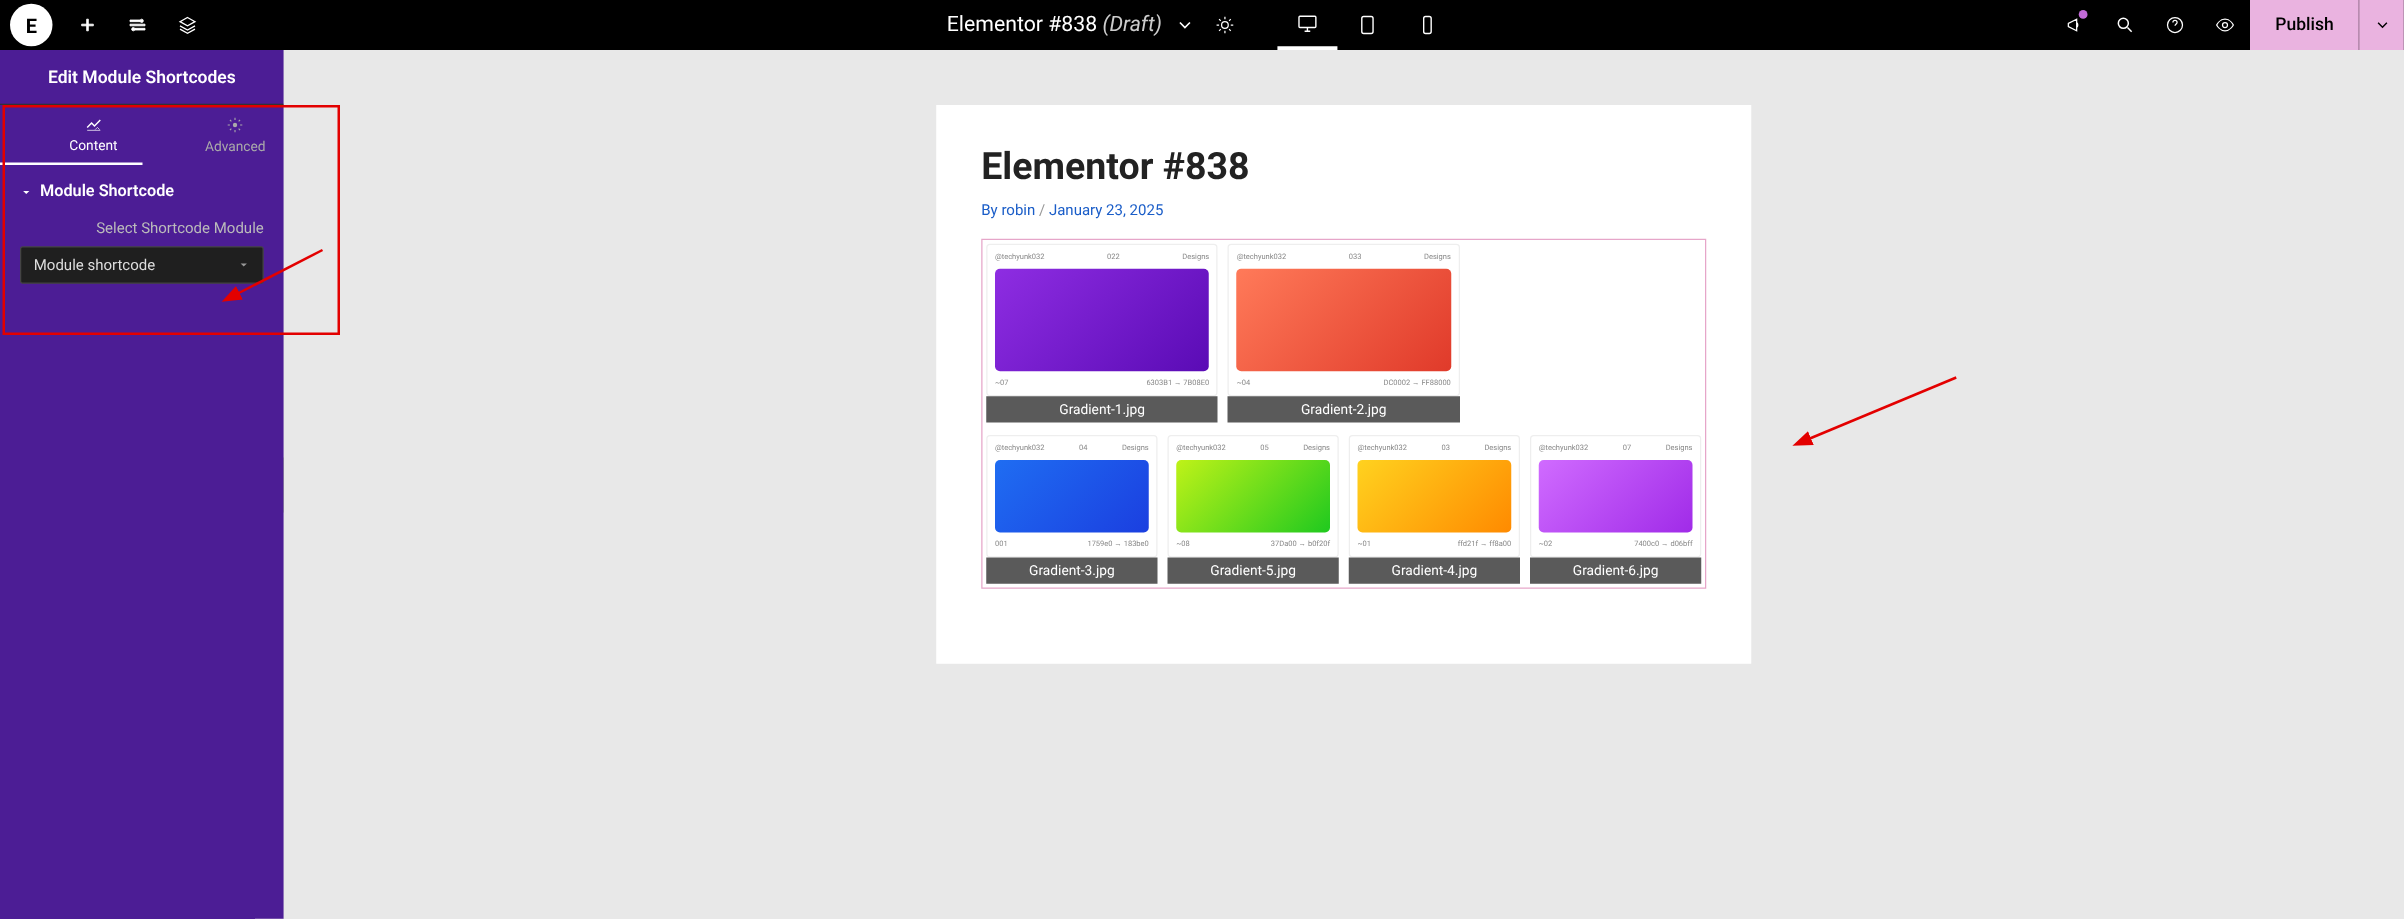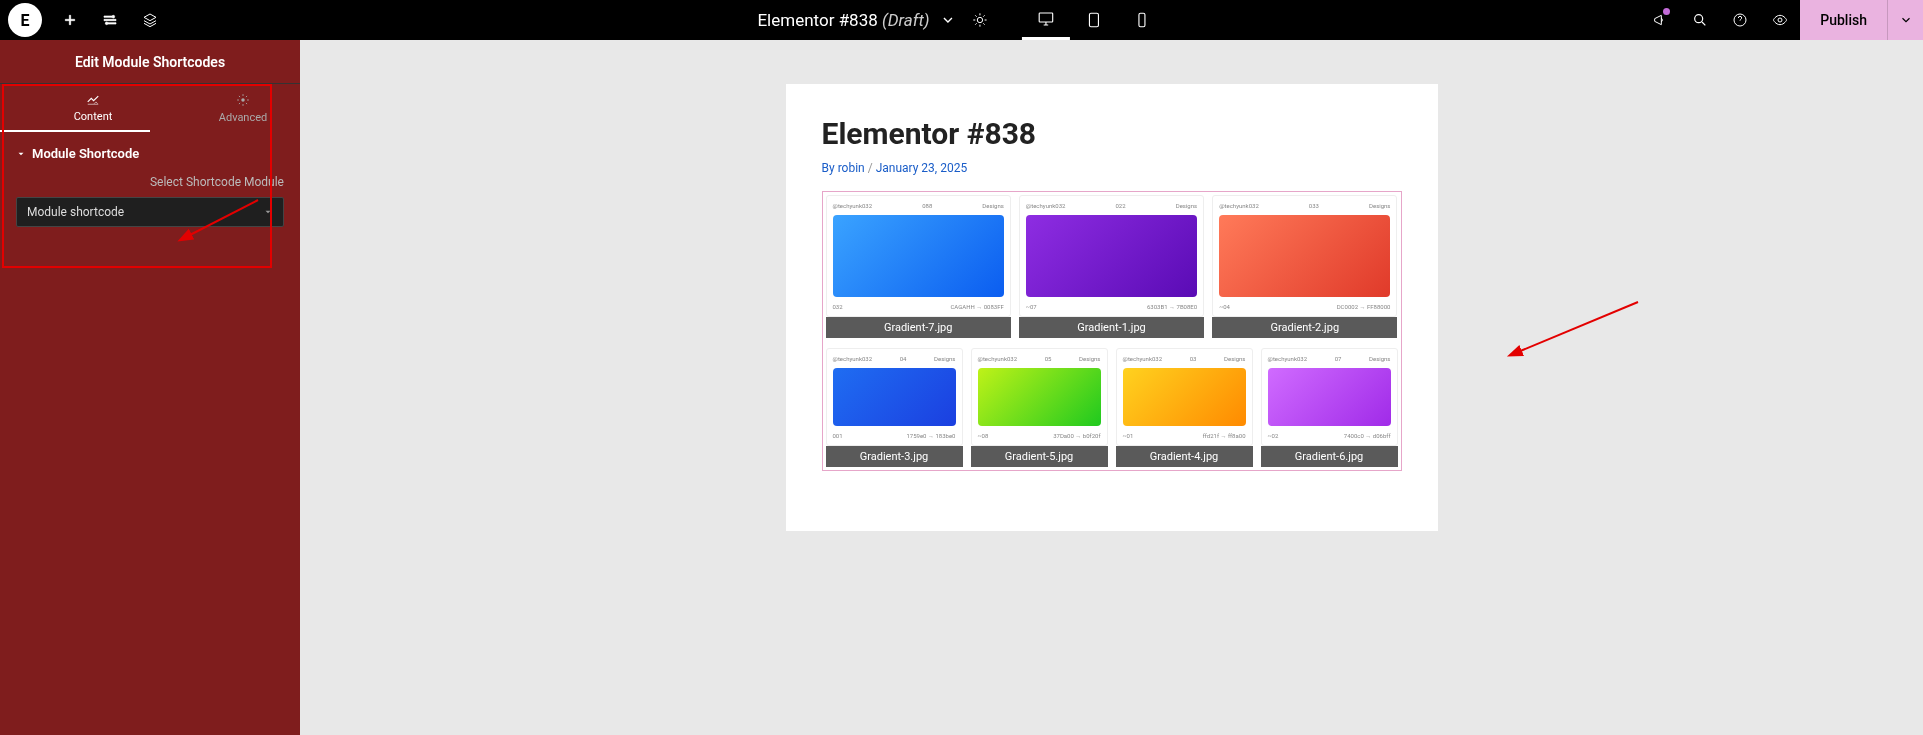--- a/index.html
+++ b/index.html
@@ -26,21 +26,21 @@
 .top-right { margin-left: auto; display: flex; align-items: center; }
 .publish-btn { height: 40px; padding: 0 20px; background: #eab3e0; color: #000; font-size: 14px; font-weight: 500; display: flex; align-items: center; cursor: pointer; }
 .publish-chevron { height: 40px; width: 36px; background: #eab3e0; color: #000; display: flex; align-items: center; justify-content: center; border-left: 1px solid rgba(0,0,0,.15); cursor: pointer; }
 .notif-dot { position: absolute; top: 8px; right: 10px; width: 7px; height: 7px; border-radius: 50%; background: #c36bd8; }
 .rel-btn { position: relative; }
 
 
 .body { flex: 1; display: flex; min-height: 0; }
 
 
-.sidebar { width: 300px; background: #7f1d1d; color: #ddd; display: flex; flex-direction: column; position: relative; }
+.sidebar { width: 227px; background: #4c1d95; color: #ddd; display: flex; flex-direction: column; position: relative; }
 .panel-title { height: 44px; display: flex; align-items: center; justify-content: center; font-size: 14px; font-weight: 600; color: #fff; border-bottom: 1px solid #333; }
 .tabs { display: flex; height: 48px; }
 .tab { flex: 1; display: flex; flex-direction: column; align-items: center; justify-content: center; gap: 4px; font-size: 11px; color: #aaa; cursor: pointer; padding-left: 36px; }
 .tab.active { color: #fff; border-bottom: 2px solid #fff; }
 .tab svg { width: 14px; height: 14px; fill: #aaa; }
 .tab.active svg { fill: #fff; }
 
 .section-hdr { display: flex; align-items: center; gap: 6px; padding: 14px 16px 10px; font-size: 13px; font-weight: 600; color: #fff; cursor: pointer; }
 .section-hdr svg { width: 10px; height: 10px; fill: #fff; }
 
@@ -227,35 +227,20 @@
         <div class="page-h1">Elementor #838</div>
         <div class="meta-row">
           <span>By </span><a style="color:#1a5dc8;text-decoration:none">robin</a><span class="sep"> / </span><a style="color:#1a5dc8;text-decoration:none">January 23, 2025</a>
         </div>
         <div class="module-outline">
           <div class="gallery row1" id="row1">
               <div class="card row1">
                 <div class="thumb">
                   <div class="thumb-meta-top">
                     <span>@techyunk032</span>
-                    <span>088</span>
-                    <span>Designs</span>
-                  </div>
-                  <div class="swatch grad-blue"></div>
-                  <div class="thumb-meta-bot">
-                    <span>032</span>
-                    <span>CAGAHH  →  0083FF</span>
-                  </div>
-                </div>
-                <div class="caption">Gradient-7.jpg</div>
-              </div>
-              <div class="card row1">
-                <div class="thumb">
-                  <div class="thumb-meta-top">
-                    <span>@techyunk032</span>
                     <span>022</span>
                     <span>Designs</span>
                   </div>
                   <div class="swatch grad-purple"></div>
                   <div class="thumb-meta-bot">
                     <span>~07</span>
                     <span>6303B1  →  7B08E0</span>
                   </div>
                 </div>
                 <div class="caption">Gradient-1.jpg</div>

